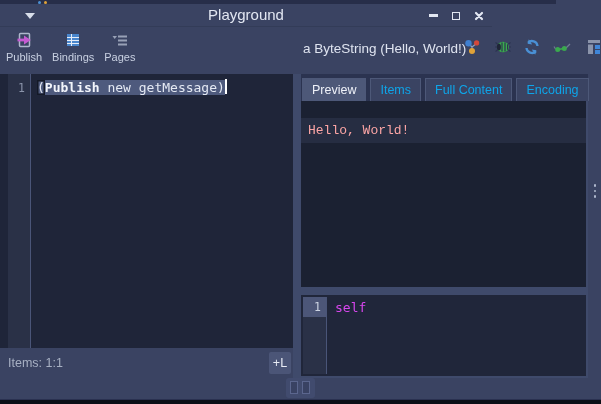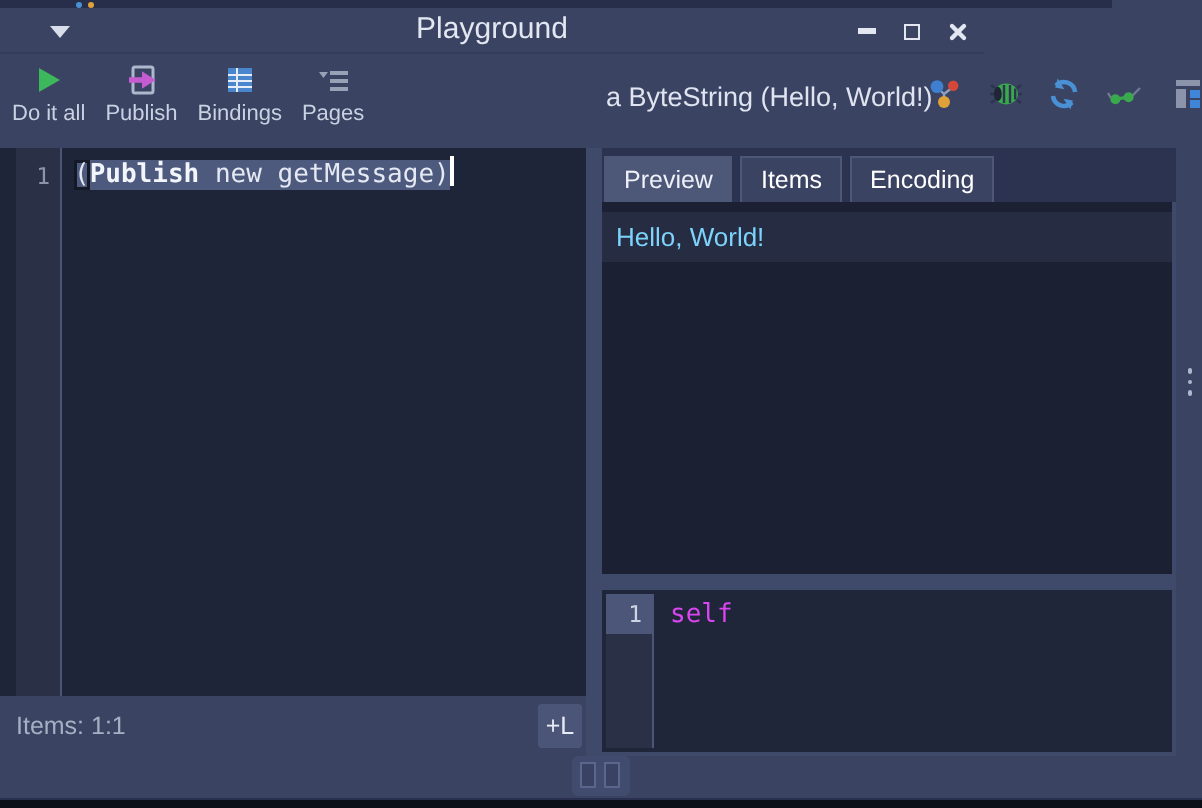--- a/index.html
+++ b/index.html
@@ -62,26 +62,26 @@
     background:#4b5577; border:none; border-radius:2px; color:#e8ecf5; font-size:12.5px;
     font-family:"Liberation Sans", sans-serif; cursor:pointer; }
 
   
   .v-divider { position:absolute; left:293px; top:70px; width:8px; height:304px; background:#3f4a6b; cursor:col-resize; }
 
   
   .right-pane { position:absolute; left:301px; top:70px; width:287px; height:304px; background:#3f4a6b; }
   .tabstrip { position:absolute; left:0; top:0; width:287px; height:27px; background:#2b3350;
     display:flex; align-items:flex-end; gap:4px; padding-left:1px; }
-  .tab { height:23px; line-height:23px; padding:0 9px; font-size:12.5px; color:#ffffff;
+  .tab { height:23px; line-height:23px; padding:0 9px; font-size:12.5px; color:#0ea5e9;
     background:#3a4362; border:1px solid #4d5878; border-bottom:none; cursor:pointer; white-space:nowrap; }
   .tab.active { background:#4d5878; border-color:#4d5878; color:#eef1f8; }
   .preview-area { position:absolute; left:0; top:27px; width:285px; height:186px; background:#1b2132; }
-  .preview-row { margin-top:5px; height:25px; line-height:25px; padding-left:7px;
-    font-size:13px; color:#7dd3fc; background:#262d42; cursor:pointer; }
+  .preview-row { margin-top:17px; height:25px; line-height:25px; padding-left:7px;
+    font-size:13px; color:#fca5a5; background:#262d42; cursor:pointer;font-family:Liberation Mono, monospace; }
   .eval-editor { position:absolute; left:0; top:221px; width:285px; height:81px; background:#20263a; }
   .egutter { position:absolute; left:2px; top:2px; width:24px; height:77px; background:#2a3147; border-right:1.5px solid #4a5578; }
   .elnum { height:20px; line-height:20px; background:#4c5678; padding-right:5px; text-align:right;
     font-family:"DejaVu Sans Mono", monospace; font-size:11.5px; color:#cdd4e3; }
   .ecode { position:absolute; left:34px; top:3px;
     font-family:"DejaVu Sans Mono", monospace; font-size:13px; line-height:20px; color:#d946ef; cursor:text; }
 
   
   .grab-dots { position:absolute; left:592px; top:180px; width:6px; height:22px;
     display:flex; flex-direction:column; align-items:center; gap:3px; cursor:row-resize; }
@@ -122,26 +122,20 @@
           <svg width="10" height="10" viewBox="0 0 10 10">
             <path d="M2 2 L8 8 M8 2 L2 8" stroke="#e2e7f2" stroke-width="2.2" stroke-linecap="round"></path>
           </svg>
         </span>
       </div>
     </div>
 
     <div class="toolbar">
       <div class="tool-group">
 
-        <div class="tool-btn">
-          <svg width="18" height="18" viewBox="0 0 18 18">
-            <path d="M4.5 3 L15 9 L4.5 15 Z" fill="#3db75c"></path>
-          </svg>
-          <span class="tlabel">Do it all</span>
-        </div>
 
         <div class="tool-btn">
           <svg width="18" height="18" viewBox="0 0 18 18">
             <rect x="4.5" y="2.5" width="10" height="13" rx="1" fill="none" stroke="#aeb7cc" stroke-width="1.5"></rect>
             <path d="M2.5 9 h7" stroke="#c45bd1" stroke-width="2.8"></path>
             <path d="M9 4.6 L15.8 9 L9 13.4 Z" fill="#c45bd1"></path>
           </svg>
           <span class="tlabel">Publish</span>
         </div>
 
@@ -225,20 +219,21 @@
       <span class="line-info">Items: 1:1</span>
       <button class="addline-btn">+L</button>
     </div>
 
     <div class="v-divider"></div>
 
     <div class="right-pane">
       <div class="tabstrip">
         <div class="tab active">Preview</div>
         <div class="tab">Items</div>
+        <div class="tab">Full Content</div>
         <div class="tab">Encoding</div>
       </div>
 
       <div class="preview-area">
         <div class="preview-row">Hello, World!</div>
       </div>
 
       <div class="eval-editor">
         <div class="egutter">
           <div class="elnum">1</div>

